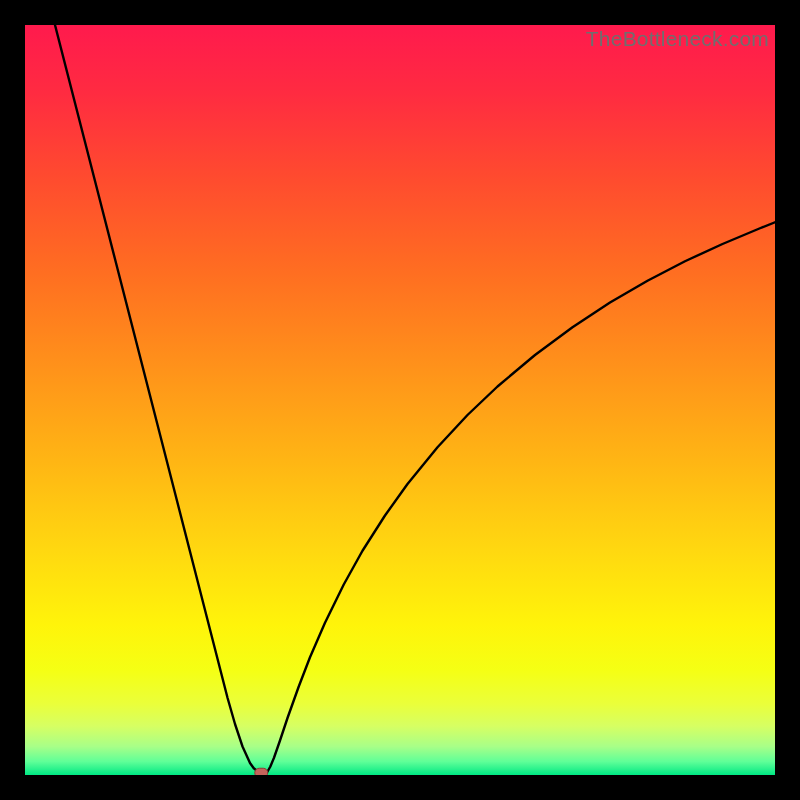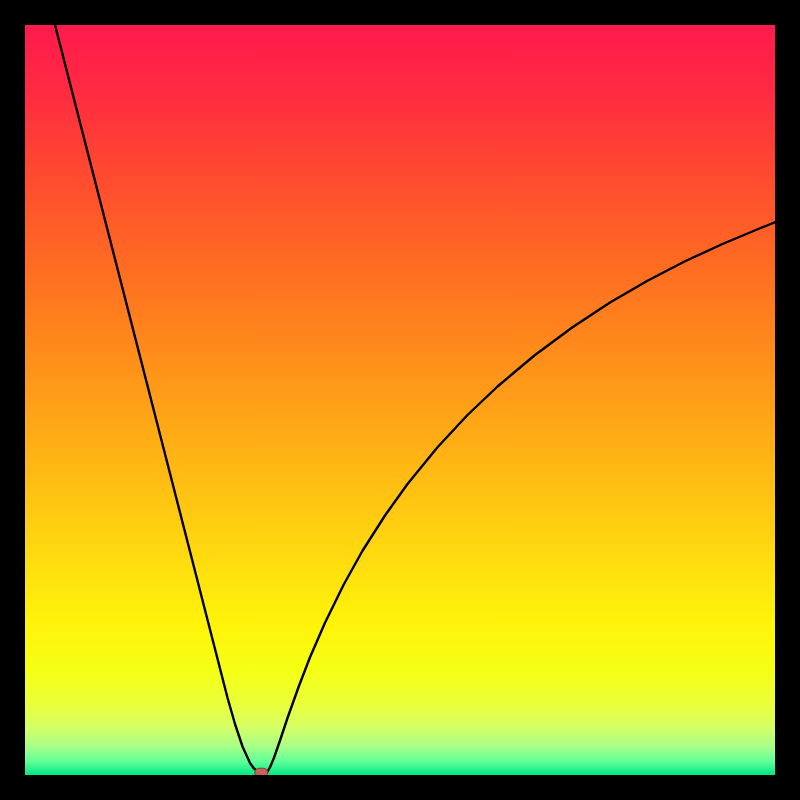--- a/index.html
+++ b/index.html
@@ -57,13 +57,14 @@
           <stop offset="93.5%" stop-color="#d6ff63"></stop>
           <stop offset="96.2%" stop-color="#a8ff88"></stop>
           <stop offset="98.2%" stop-color="#60ff98"></stop>
           <stop offset="100%" stop-color="#00e884"></stop>
         </linearGradient>
     </defs>
     <rect x="0" y="0" width="750" height="750" fill="url(#bg-grad)"></rect>
     <path id="curve-path" fill="none" stroke-width="2.4" stroke-linecap="round" stroke-linejoin="round" d="M30.00 0.00 L45.00 58.50 L60.00 117.00 L75.00 175.50 L90.00 234.00 L105.00 292.50 L120.00 351.00 L135.00 409.50 L150.00 468.00 L165.00 526.50 L180.00 585.00 L195.00 643.50 L202.50 672.75 L210.00 699.00 L217.50 721.50 L225.00 738.00 L228.75 743.25 L232.50 746.25 L236.25 748.13 L238.50 748.88 L240.00 748.65 L242.25 747.00 L245.25 741.75 L249.00 732.75 L255.00 715.50 L262.50 693.00 L273.75 661.50 L285.00 632.25 L300.00 597.75 L318.75 559.50 L337.50 525.75 L360.00 490.50 L382.50 459.00 L412.50 422.25 L442.50 390.00 L472.50 361.50 L510.00 330.00 L547.50 302.25 L585.00 277.50 L622.50 255.75 L660.00 236.25 L697.50 219.00 L735.00 203.25 L750.00 197.25" stroke="#000000"></path>
     <rect id="marker-rect" rx="4.5" ry="4.5" width="13" height="9" x="229.75" y="743.25" fill="#c4635b" stroke="#8a3c36" stroke-width="1"></rect>
   </svg>
+  <div class="watermark">TheBottleneck.com</div>
 </div>
 
 </body></html>

